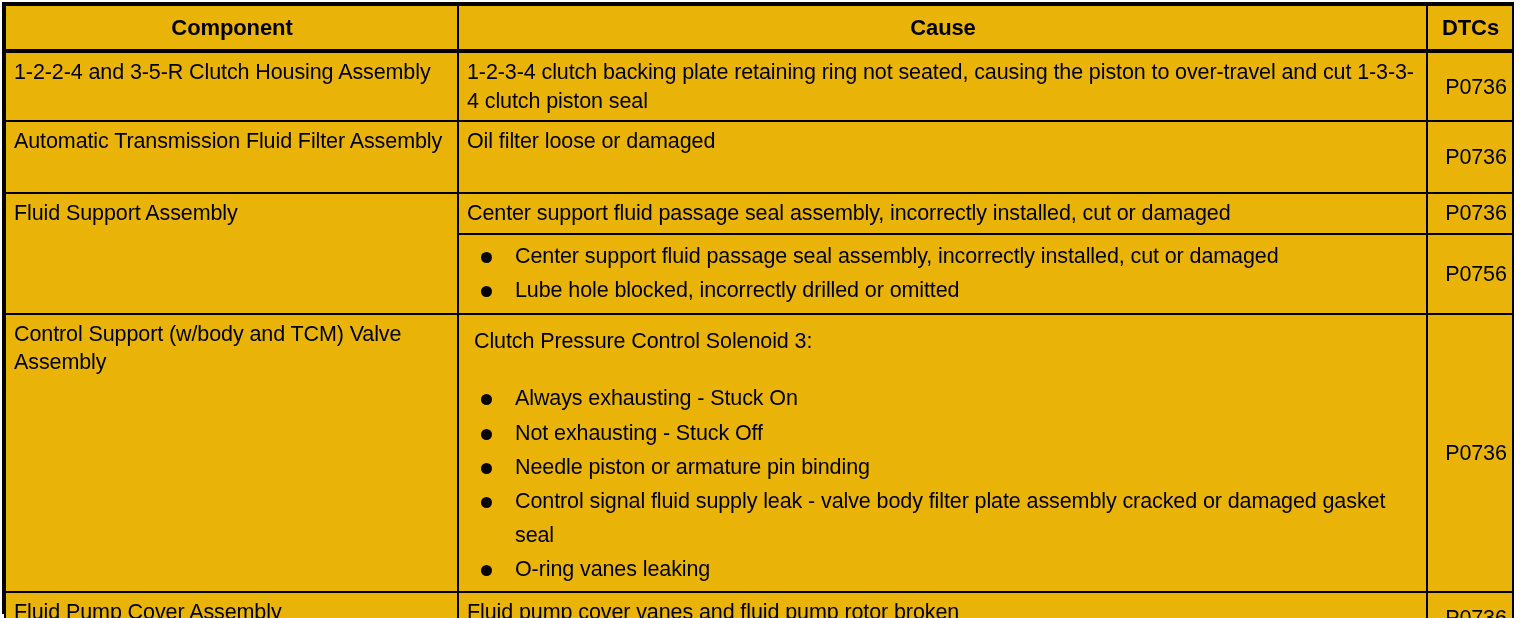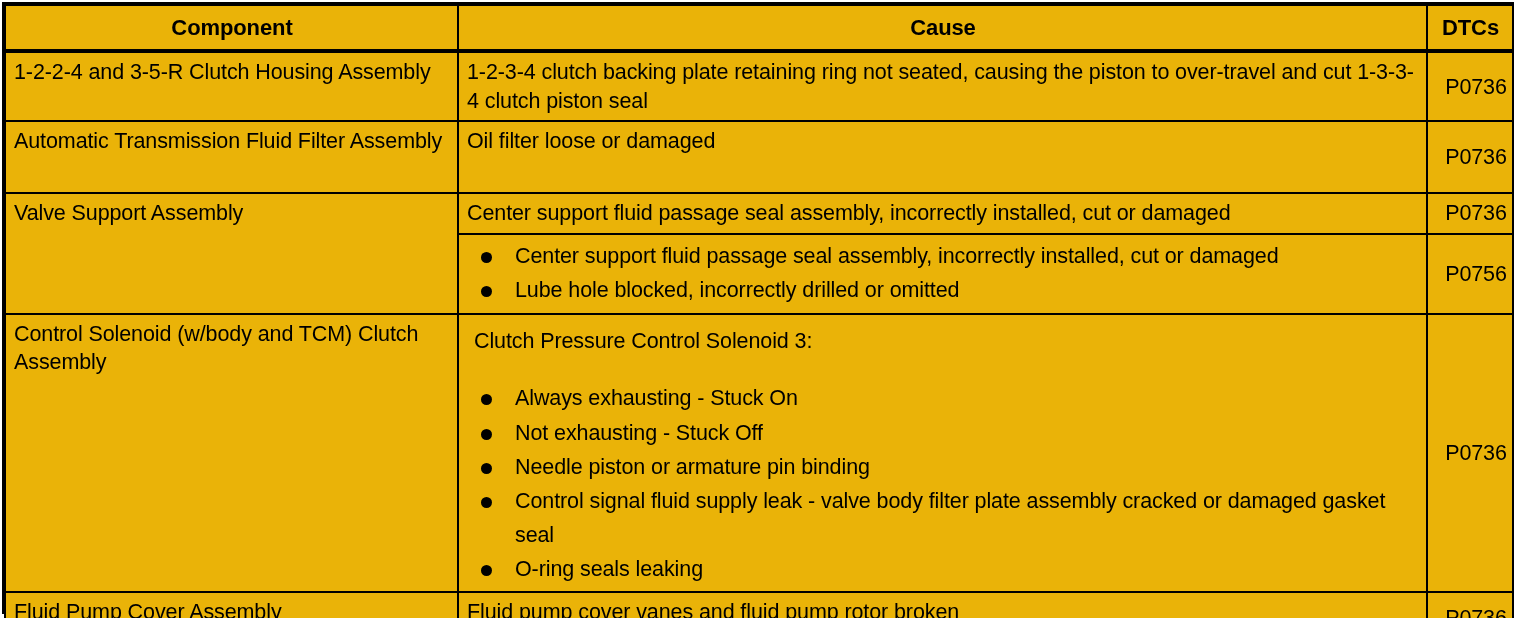--- a/index.html
+++ b/index.html
@@ -161,21 +161,21 @@
         <td class="dtc-cell">P0736</td>
       </tr>
 
       <tr class="r-2">
         <td class="comp-cell">Automatic Transmission Fluid Filter Assembly</td>
         <td class="cause-cell">Oil filter loose or damaged</td>
         <td class="dtc-cell">P0736</td>
       </tr>
 
       <tr class="r-3">
-        <td class="comp-cell span-cell" rowspan="2">Valve Support Assembly</td>
+        <td class="comp-cell span-cell" rowspan="2">Fluid Support Assembly</td>
         <td class="cause-cell">Center support fluid passage seal assembly, incorrectly installed, cut or damaged</td>
         <td class="dtc-cell">P0736</td>
       </tr>
 
       <tr class="r-4">
         <td class="cause-cell">
           <ul class="bullets">
             <li>
               <span class="bullet-dot"></span>
               <span>Center support fluid passage seal assembly, incorrectly installed, cut or damaged</span>
@@ -183,21 +183,21 @@
             <li>
               <span class="bullet-dot"></span>
               <span>Lube hole blocked, incorrectly drilled or omitted</span>
             </li>
           </ul>
         </td>
         <td class="dtc-cell">P0756</td>
       </tr>
 
       <tr class="r-5">
-        <td class="comp-cell">Control Solenoid (w/body and TCM) Clutch Assembly</td>
+        <td class="comp-cell">Control Support (w/body and TCM) Valve Assembly</td>
         <td class="cause-cell">
           <p class="lead-line">Clutch Pressure Control Solenoid 3:</p>
           <ul class="bullets indent-top">
             <li>
               <span class="bullet-dot"></span>
               <span>Always exhausting - Stuck On</span>
             </li>
             <li>
               <span class="bullet-dot"></span>
               <span>Not exhausting - Stuck Off</span>
@@ -205,21 +205,21 @@
             <li>
               <span class="bullet-dot"></span>
               <span>Needle piston or armature pin binding</span>
             </li>
             <li>
               <span class="bullet-dot"></span>
               <span>Control signal fluid supply leak - valve body filter plate assembly cracked or damaged gasket seal</span>
             </li>
             <li>
               <span class="bullet-dot"></span>
-              <span>O-ring seals leaking</span>
+              <span>O-ring vanes leaking</span>
             </li>
           </ul>
         </td>
         <td class="dtc-cell">P0736</td>
       </tr>
 
       <tr class="r-6">
         <td class="comp-cell">Fluid Pump Cover Assembly</td>
         <td class="cause-cell">Fluid pump cover vanes and fluid pump rotor broken</td>
         <td class="dtc-cell">P0736</td>

